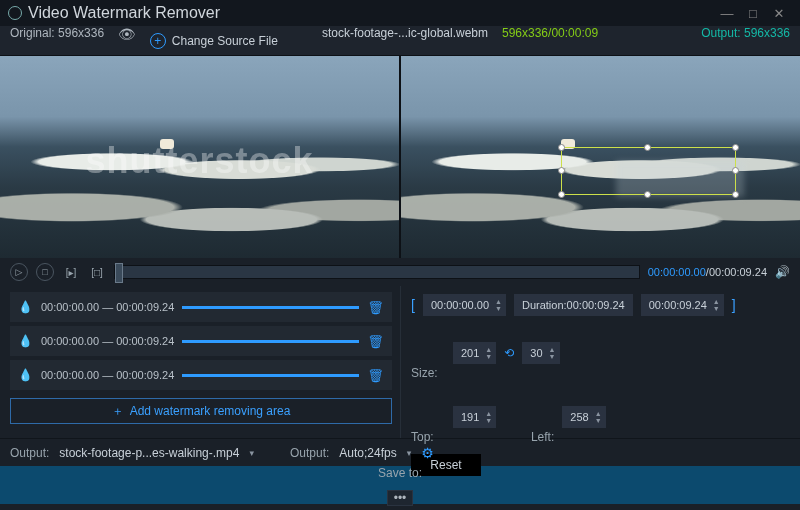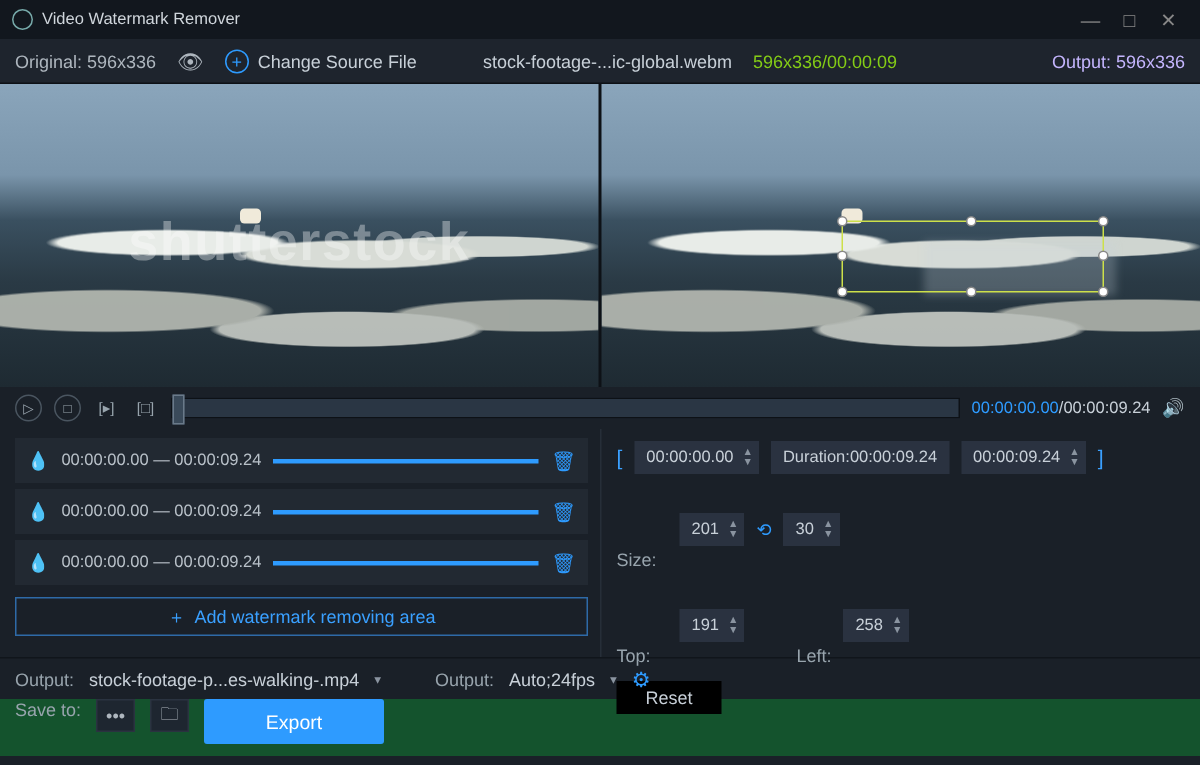--- a/index.html
+++ b/index.html
@@ -1,33 +1,33 @@
 <!DOCTYPE html>
 <html><head>
 <meta charset="utf-8">
 <style>
   * { box-sizing: border-box; margin: 0; padding: 0; font-family: "Segoe UI", Arial, sans-serif; }
   body { width: 800px; height: 510px; background: #1a2028; color: #c0c8d0; font-size: 12px; overflow: hidden; }
   
   
   .titlebar { display: flex; align-items: center; height: 26px; background: #12171e; padding: 0 8px; }
   .titlebar .logo { width: 14px; height: 14px; border: 1.5px solid #7aa; border-radius: 50%; margin-right: 6px; position: relative; }
-  .titlebar .title { flex: 1; color: #d0d6dc; font-size: 11px; }
+  .titlebar .title { flex: 1; color: #d0d6dc; font-size: 16px; }
   .titlebar .winbtn { width: 26px; text-align: center; color: #888; font-size: 13px; cursor: pointer; }
   
   
-  .topbar { display: flex; align-items: center; height: 30px; background: #1e242d; padding: 0 10px; gap: 14px; border-bottom: 1px solid #0d1116; }
+  .topbar { display: flex; height: 30px; background: #1e242d; padding: 0 10px; gap: 14px; border-bottom: 1px solid #0d1116; }
   .topbar .orig { color: #aeb6be; }
   .eye { color: #aeb6be; font-size: 14px; }
   .change-src { display: flex; align-items: center; gap: 6px; color: #c8d0d8; cursor: pointer; }
   .plus-circle { width: 16px; height: 16px; border: 1.5px solid #2e9bff; border-radius: 50%; display: flex; align-items: center; justify-content: center; color: #2e9bff; font-size: 12px; line-height: 1; }
   .topbar .fname { color: #c8d0d8; margin-left: 30px; }
   .topbar .finfo { color: #84cc16; }
   .topbar .spacer { flex: 1; }
-  .topbar .outdim { color: #c4b5fd; }
+  .topbar .outdim { color: #14b8a6; }
   
   
   .previews { display: flex; height: 202px; gap: 2px; background: #0d1116; }
   .pane { flex: 1; height: 202px; background: linear-gradient(180deg,#8aa5bb 0%,#7a95ab 30%,#3a5060 45%,#2a3a45 65%,#1e2a32 100%); position: relative; overflow: hidden; text-align: center; }
   .ice { position: absolute; left: 0; right: 0; top: 42%; height: 26%; background: radial-gradient(ellipse at 28% 40%,#e8ece8 0 18%,transparent 20%), radial-gradient(ellipse at 60% 55%,#d8dcd6 0 22%,transparent 24%), radial-gradient(ellipse at 80% 45%,#cfd5d0 0 16%,transparent 18%); filter: blur(0.4px); }
   .ice2 { position: absolute; left: 0; right: 0; top: 66%; height: 30%; background: radial-gradient(ellipse at 18% 30%,#b8bcb4 0 22%,transparent 24%), radial-gradient(ellipse at 58% 50%,#c8ccc6 0 26%,transparent 28%), radial-gradient(ellipse at 90% 35%,#b0b4ac 0 18%,transparent 20%); filter: blur(0.5px); opacity: 0.9; }
   .bear { position: absolute; top: 41%; left: 40%; width: 14px; height: 10px; background: #f0eada; border-radius: 3px; }
   .wmtext { position: absolute; top: 52%; left: 50%; transform: translate(-50%,-50%); font-size: 36px; font-weight: 600; color: rgba(255,255,255,0.35); letter-spacing: 1px; }
   .wmblur { position: absolute; top: 52%; left: 54%; width: 32%; height: 18%; background: rgba(200,210,220,0.25); filter: blur(3px); }
   .selbox { position: absolute; top: 45%; left: 40%; width: 44%; height: 24%; border: 1px solid #cde04a; }
@@ -68,21 +68,21 @@
   .link { color: #2e9bff; font-size: 12px; }
   .resetbtn { width: 70px; height: 22px; background: #000000; color: #c8d0d8; text-align: center; line-height: 22px; cursor: pointer; font-size: 12px; }
   
   
   .outrow { display: flex; align-items: center; height: 28px; padding: 0 10px; gap: 10px; background: #1a2028; border-top: 1px solid #10151b; }
   .outrow .label { color: #98a4ad; font-size: 12px; }
   .outrow .val { color: #c8d0d8; font-size: 12px; }
   .outrow .chev { color: #8a94a0; font-size: 9px; cursor: pointer; }
   .outrow .gear { color: #2e9bff; font-size: 14px; cursor: pointer; }
   
-  .saverow { display: flex; height: 38px; padding: 0 10px; gap: 10px; background: #14532d; }
+  .saverow { display: flex; align-items: center; height: 38px; padding: 0 10px; gap: 10px; background: #0c4a6e; flex-direction: column; }
   .saverow .label { color: #98a4ad; }
   .pathbox { flex: 1; height: 22px; background: #1e2630; border: 1px solid #2a3340; padding: 0 8px; line-height: 22px; color: #aeb6be; font-size: 11px; overflow: hidden; }
   .dots, .folder { width: 26px; height: 22px; background: #1e2630; border: 1px solid #2a3340; color: #aeb6be; display: flex; align-items: center; justify-content: center; cursor: pointer; font-size: 12px; }
   .export { width: 120px; height: 30px; background: #2e9bff; color: #fff; display: flex; align-items: center; justify-content: center; cursor: pointer; font-size: 13px; border-radius: 2px; }
 </style>
 </head>
 <body>
 
 <div class="titlebar">
   <div class="logo"></div>

